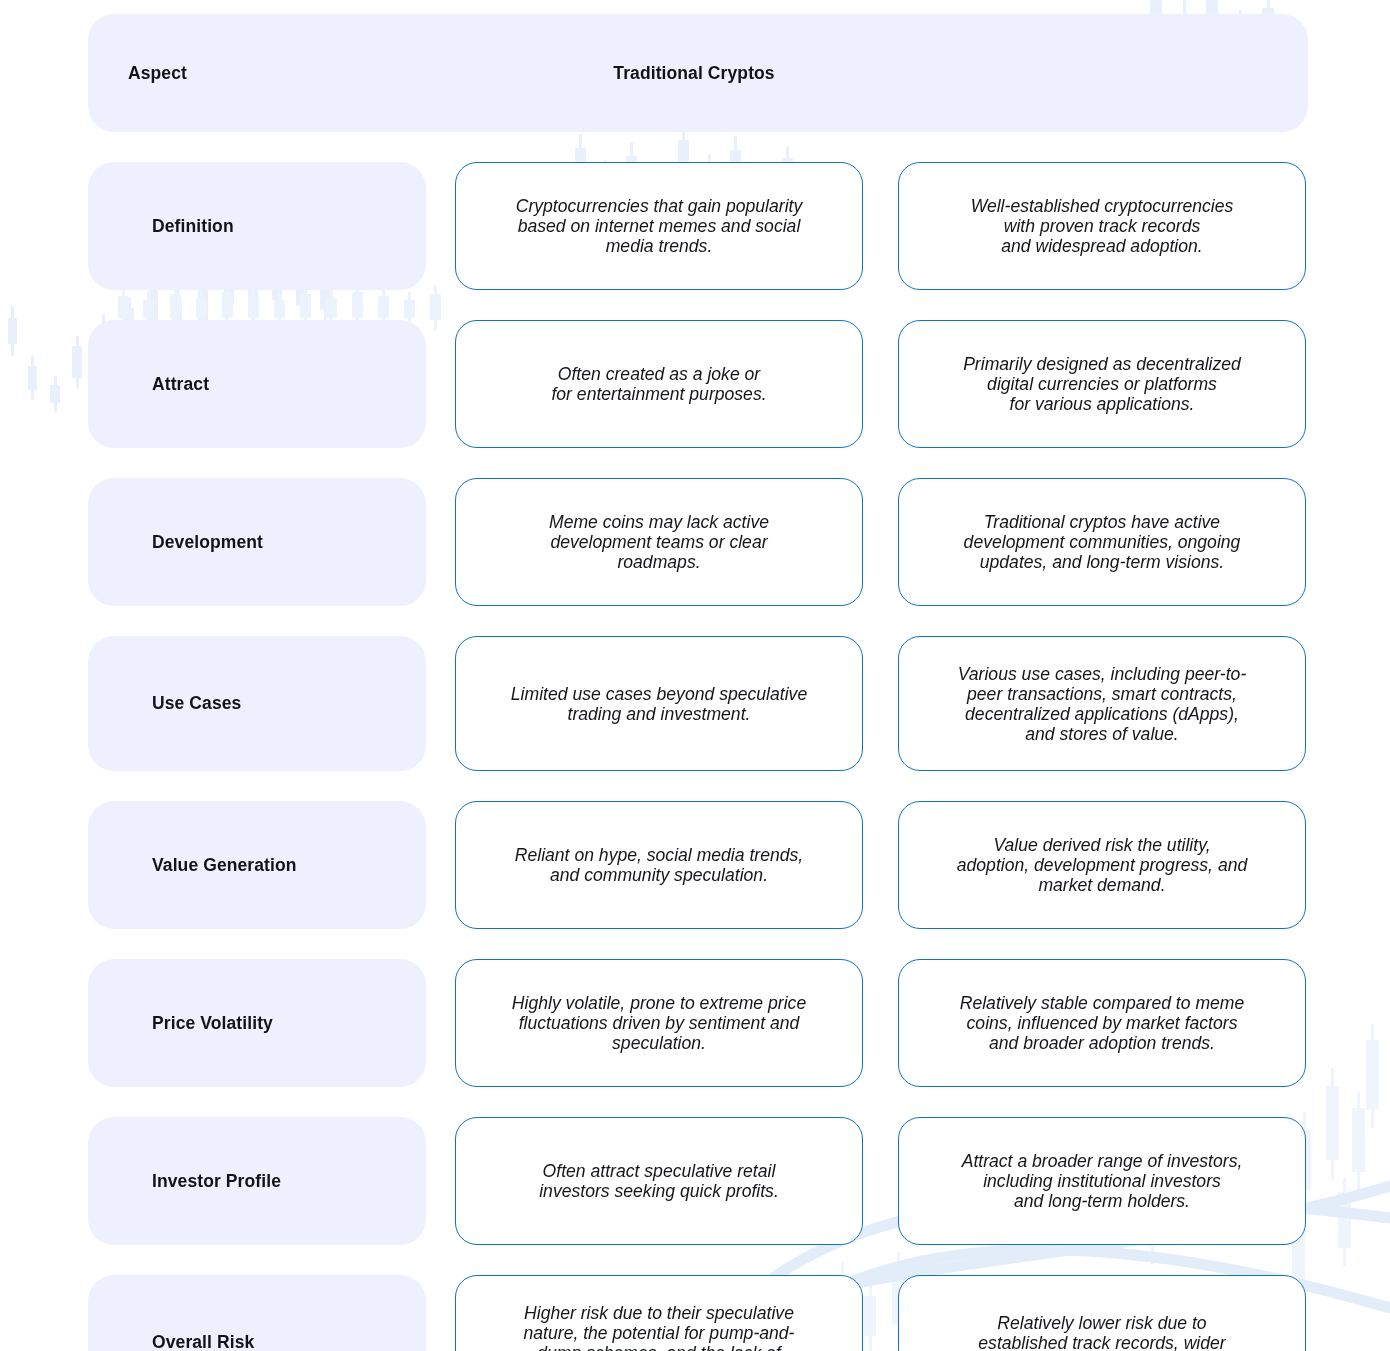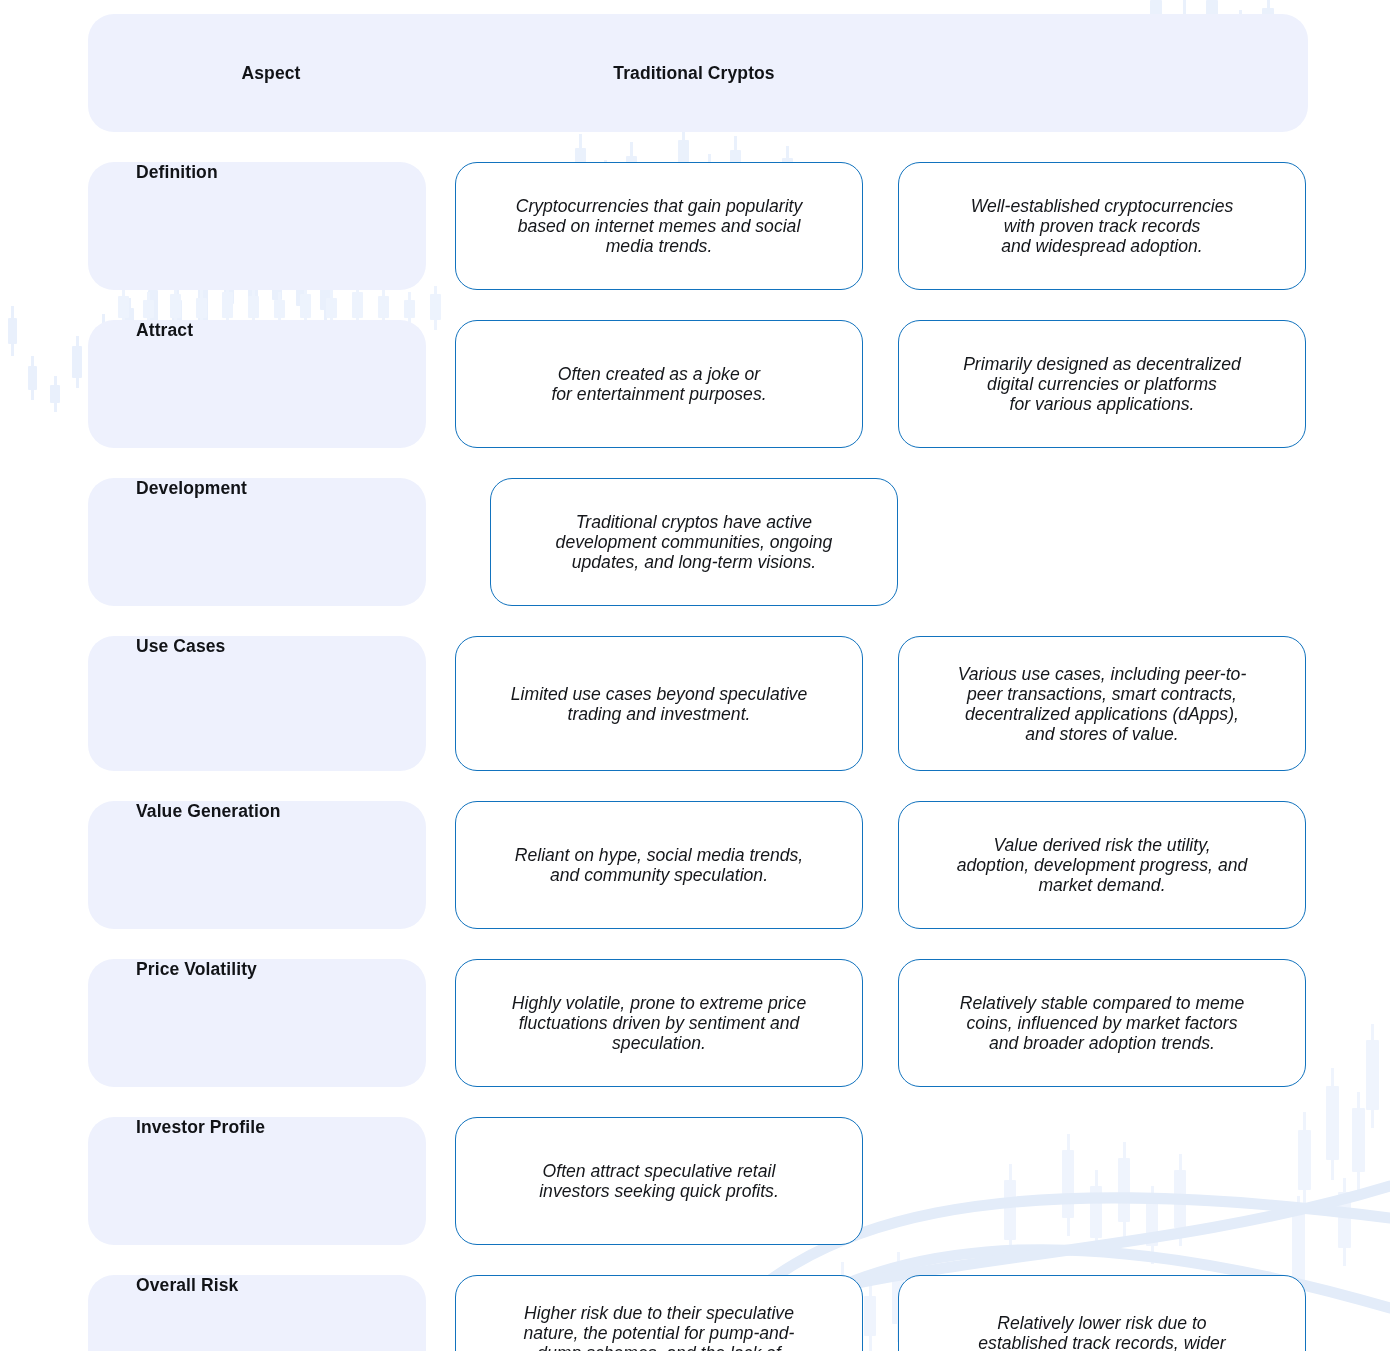--- a/index.html
+++ b/index.html
@@ -53,37 +53,37 @@
   .col-meme    { width: 408px; flex: 0 0 408px; }
   .col-gap2    { width: 35px;  flex: 0 0 35px; }
   .col-trad    { width: 408px; flex: 0 0 408px; }
 
   .header-label {
     font-size: 17.5px;
     font-weight: bold;
     color: #111317;
     letter-spacing: 0.1px;
   }
-  .header-label.aspect  { padding-left: 28px; text-align: center; }
+  .header-label.aspect  { padding-left: 40px; text-align: left; }
   .header-label.center  { text-align: center; }
 
   .data-row {
     display: flex;
     align-items: stretch;
     width: 1220px;
     margin-top: 30px;
   }
   .data-row:first-of-type { margin-top: 29px; }
 
   .aspect-cell {
     background: #eef1fd;
     border-radius: 26px;
     display: flex;
-    align-items: flex-start;
-    padding-left: 48px;
+    align-items: center;
+    padding-left: 64px;
     min-height: 128px;
   }
   .aspect-cell .aspect-text {
     font-size: 17.5px;
     font-weight: bold;
     color: #111317;
     letter-spacing: 0.1px;
   }
 
   .value-card {
@@ -300,20 +300,25 @@
 digital currencies or platforms
 for various applications.</span>
       </div>
     </div>
 
     <div class="data-row">
       <div class="col-aspect aspect-cell">
         <span class="aspect-text">Development</span>
       </div>
       <div class="col-gap"></div>
+      <div class="col-meme value-card">
+        <span class="value-text">Meme coins may lack active
+development teams or clear
+roadmaps.</span>
+      </div>
       <div class="col-gap2"></div>
       <div class="col-trad value-card">
         <span class="value-text">Traditional cryptos have active
 development communities, ongoing
 updates, and long-term visions.</span>
       </div>
     </div>
 
     <div class="data-row row-h-tall">
       <div class="col-aspect aspect-cell">
@@ -371,20 +376,25 @@
     <div class="data-row">
       <div class="col-aspect aspect-cell">
         <span class="aspect-text">Investor Profile</span>
       </div>
       <div class="col-gap"></div>
       <div class="col-meme value-card">
         <span class="value-text">Often attract speculative retail
 investors seeking quick profits.</span>
       </div>
       <div class="col-gap2"></div>
+      <div class="col-trad value-card">
+        <span class="value-text">Attract a broader range of investors,
+including institutional investors
+and long-term holders.</span>
+      </div>
     </div>
 
     <div class="data-row row-h-tall">
       <div class="col-aspect aspect-cell">
         <span class="aspect-text">Overall Risk</span>
       </div>
       <div class="col-gap"></div>
       <div class="col-meme value-card">
         <span class="value-text">Higher risk due to their speculative
 nature, the potential for pump-and-

